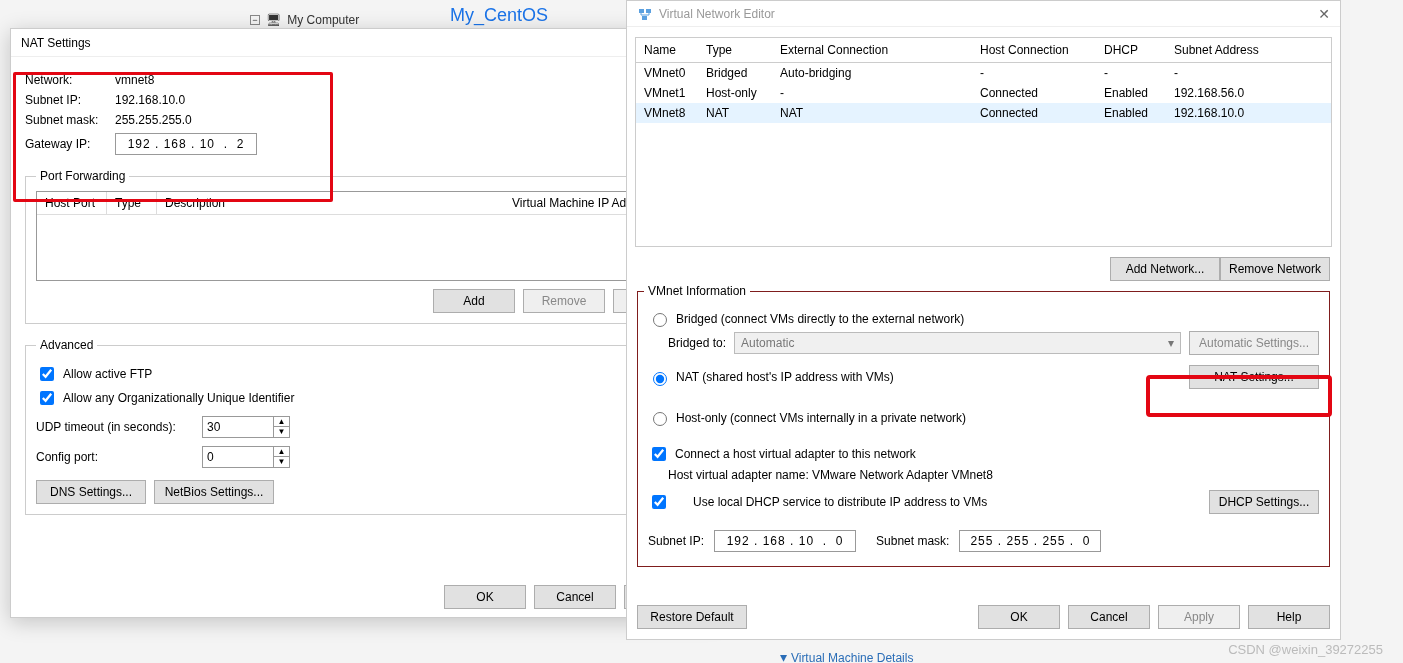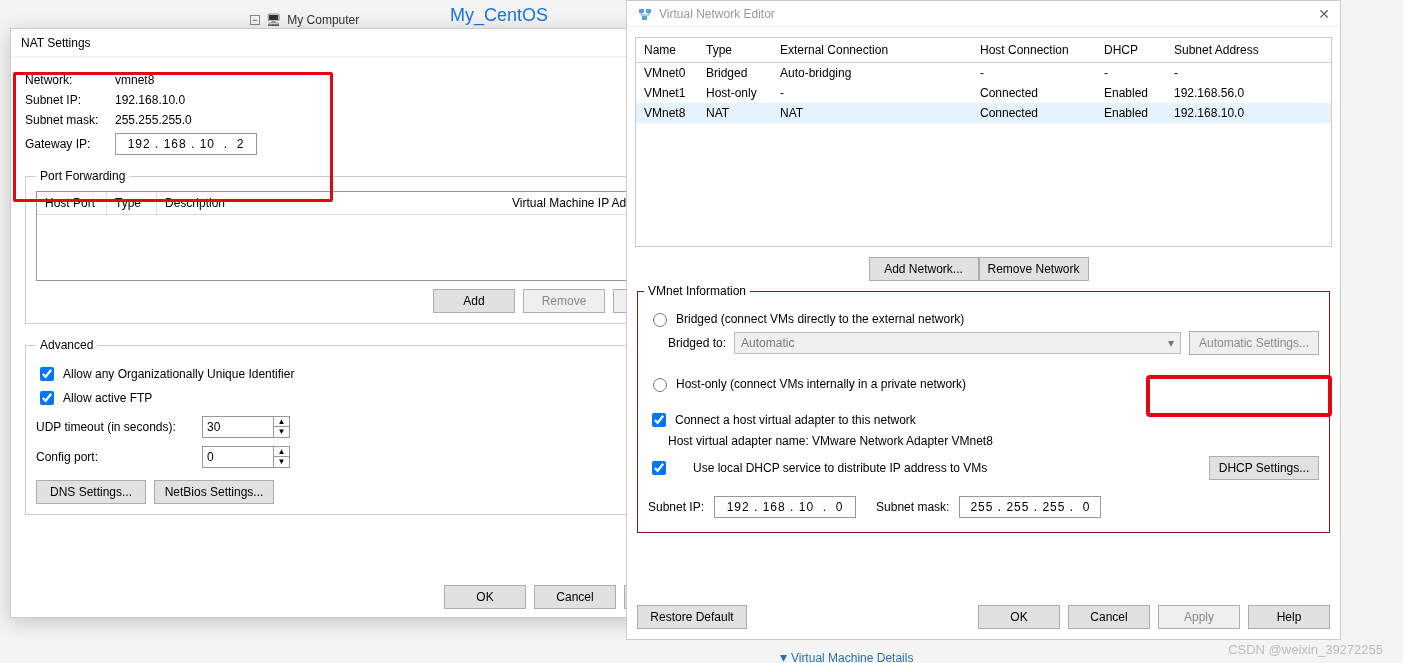--- a/index.html
+++ b/index.html
@@ -32,21 +32,21 @@
   .dialog-bottom { position:absolute; bottom:8px; right:14px; display:flex; gap:8px;}
 
   .vne-dialog { position:absolute; left:626px; top:0; width:715px; height:640px; background:#fff; border:1px solid #ccc;}
   .vne-titlebar { height:26px; display:flex; align-items:center; padding:0 10px; justify-content:space-between; border-bottom:1px solid #eee; color:#999;}
   .vne-icon { width:16px; height:16px; margin-right:6px;}
   .net-table { width:697px; margin:10px 8px 0 8px; border:1px solid #ccc; height:210px;}
   .net-head { display:flex; padding:5px 0; border-bottom:1px solid #ccc; font-weight:400;}
   .net-row { display:flex; padding:3px 0; cursor:pointer;}
   .net-row.selected { background:#e5f3ff;}
   .col-name{width:70px; padding-left:8px;} .col-type{width:74px;} .col-ext{width:200px;} .col-host{width:124px;} .col-dhcp{width:70px;} .col-sub{width:140px;}
-  .vne-btn-row { display:flex; justify-content:center; margin:10px 10px 0 0;}
+  .vne-btn-row { display:flex; justify-content:flex-end; margin:10px 10px 0 0;}
   .vne-section { margin:10px 10px 0 10px; border:1px solid #7f1d1d; padding:10px;}
   .vne-section-title { position:relative; top:-18px; background:#fff; display:inline-block; padding:0 4px; margin-left:-4px;}
   .radio-row { display:flex; align-items:center; gap:6px; margin:4px 0;}
   input[type=radio]{width:14px;height:14px;}
   .indent { margin-left:20px;}
   .bridged-select { flex:1; height:22px; border:1px solid #bbb; background:#f0f0f0; color:#777; padding:0 6px; display:flex; align-items:center; justify-content:space-between;}
   .red-box2 { position:absolute; right:8px; top:374px; width:186px; height:42px; border:4px solid #e30613; border-radius:4px; pointer-events:none;}
   .vne-bottom { position:absolute; bottom:10px; left:10px; right:10px; display:flex; justify-content:space-between;}
   .vne-bottom-right { display:flex; gap:8px;}
   .wm { position:absolute; right:20px; bottom:6px; color:#bbb; font-size:13px;}
@@ -99,25 +99,25 @@
         <button class="win">Add</button>
         <button class="win" disabled="">Remove</button>
         <button class="win" disabled="">Properties</button>
       </div>
     </fieldset>
 
     <fieldset>
       <legend>Advanced</legend>
       <div class="chk-row">
           <input type="checkbox" checked="" style="">
-          <span>Allow any Organizationally Unique Identifier</span>
+          <span>Allow active FTP</span>
         </div>
       <div class="chk-row">
           <input type="checkbox" checked="" style="">
-          <span>Allow active FTP</span>
+          <span>Allow any Organizationally Unique Identifier</span>
         </div>
       <div class="chk-row" style="margin-top:8px">
           <span style="width:160px">UDP timeout (in seconds):</span>
         <span class="spin">
             <input value="30" style="">
             <span class="arrows">
               <span>▲</span>
               <span style="border-bottom:none">▼</span>
             </span>
           </span>
@@ -207,20 +207,27 @@
           <span>Bridged (connect VMs directly to the external network)</span>
         </div>
       <div class="radio-row indent" style="gap:8px">
         <span>Bridged to:</span>
         <div class="bridged-select">
             <span>Automatic</span>
             <span>▾</span>
           </div>
         <button class="win" disabled="" style="min-width:130px">Automatic Settings...</button>
       </div>
+      <div class="radio-row" style="margin-top:10px;justify-content:space-between">
+        <span style="display:flex;align-items:center;gap:6px">
+            <input type="radio" checked="" style="">
+            <span>NAT (shared host's IP address with VMs)</span>
+          </span>
+        <button class="win" style="min-width:130px">NAT Settings...</button>
+      </div>
       <div class="radio-row" style="margin-top:20px">
           <input type="radio" style="">
           <span>Host-only (connect VMs internally in a private network)</span>
         </div>
 
       <div class="chk-row" style="margin-top:18px">
           <input type="checkbox" checked="" style="">
           <span>Connect a host virtual adapter to this network</span>
         </div>
       <div class="indent" style="margin:4px 0 8px 20px">Host virtual adapter name: VMware Network Adapter VMnet8</div>

